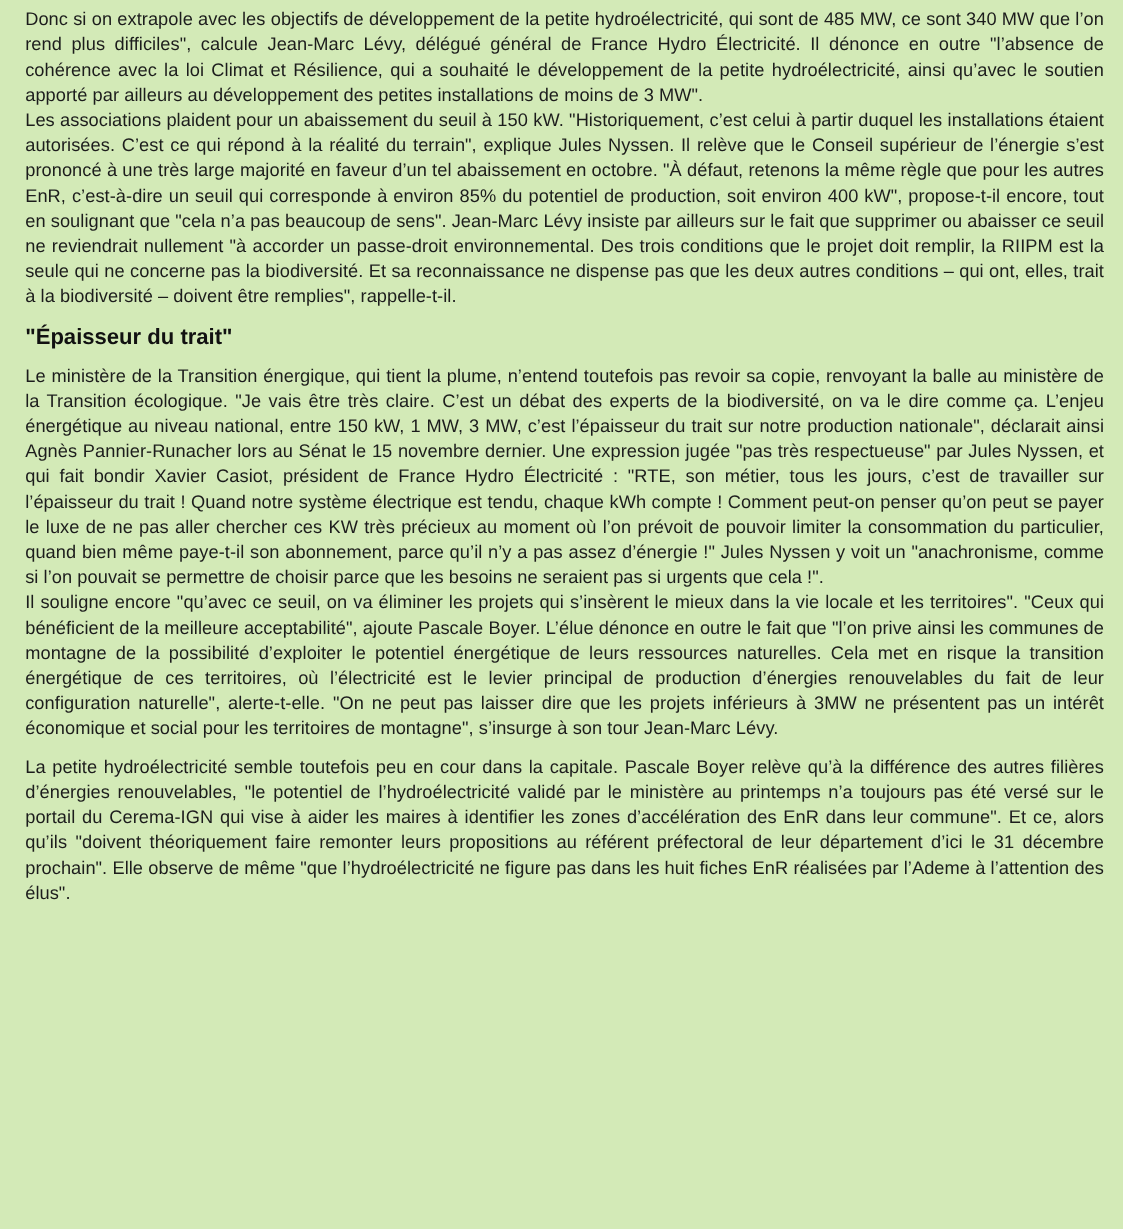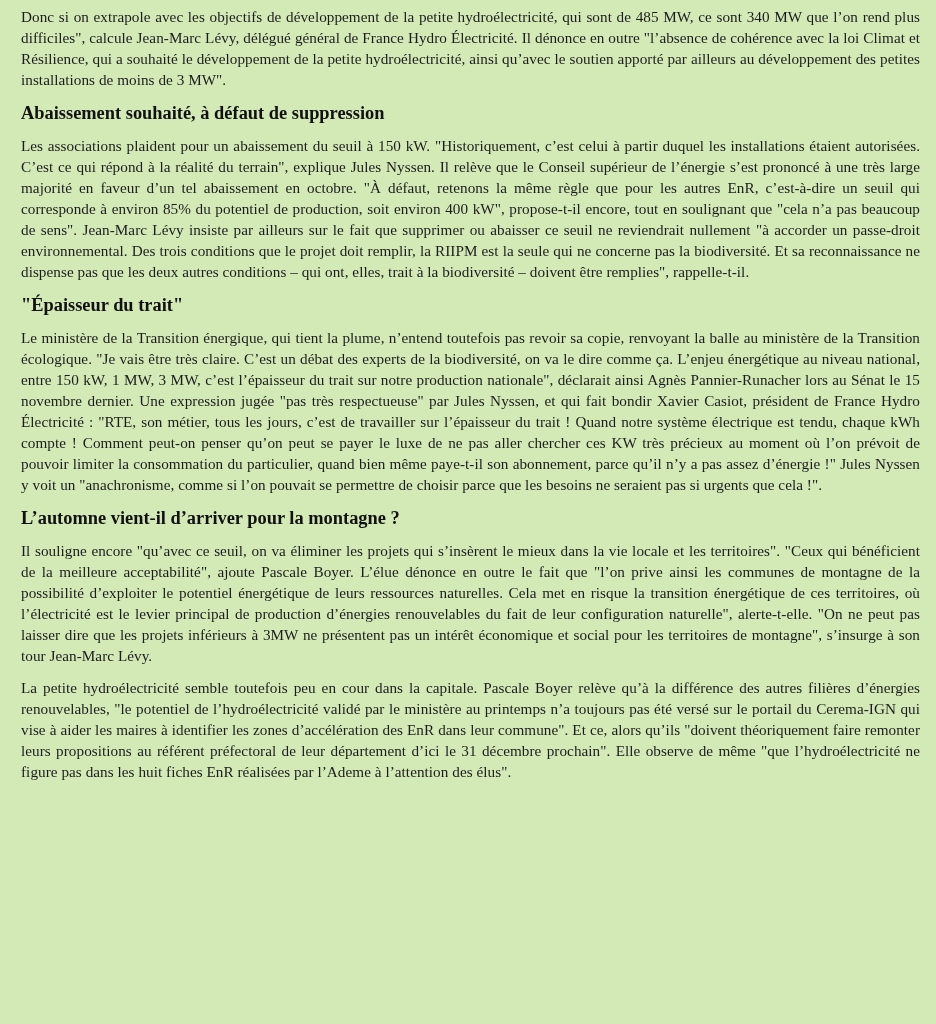--- a/index.html
+++ b/index.html
@@ -11,21 +11,21 @@
       height: 1024px;
       background: #d3eab7;
       overflow: hidden;
     }
     .page {
       box-sizing: border-box;
       width: 936px;
       height: 756px;
       padding: 6px 16px 0 21px;
       color: #1c1c1c;
-      font-family: Liberation Serif, serif;
+      font-family: Liberation Sans, sans-serif;
     }
     .para {
       margin: 0;
       font-size: 15.2px;
       line-height: 21px;
       text-align: justify;
       hyphens: manual;
       letter-spacing: 0.05px;
     }
     .para.cont {
@@ -39,27 +39,25 @@
       color: #111111;
     }
   </style>
 </head>
 <body>
 
 <div class="page">
   <p class="para">Donc si on extrapole avec les objectifs de développement de la petite hydroélectricité, qui sont de 485 MW, ce sont 340 MW que l’on rend plus difficiles", calcule Jean-Marc Lévy, délégué général de France Hydro Électricité. Il dé­nonce en outre "l’absence de cohérence avec la loi Climat et Résilience, qui a souhaité le développement de la pe­tite hydroélectricité, ainsi qu’avec le soutien apporté par ailleurs au développement des petites installations de moins de 3 MW".</p>
 
   <section>
-    <h2 class="heading">Abaissement souhaité, à défaut de suppression</h2>
     <p class="para">Les associations plaident pour un abaissement du seuil à 150 kW. "Historiquement, c’est celui à partir duquel les installations étaient autorisées. C’est ce qui répond à la réalité du terrain", explique Jules Nyssen. Il relève que le Conseil supérieur de l’énergie s’est prononcé à une très large majorité en faveur d’un tel abaissement en octobre. "À défaut, retenons la même règle que pour les autres EnR, c’est-à-dire un seuil qui corresponde à environ 85% du potentiel de production, soit environ 400 kW", propose-t-il encore, tout en soulignant que "cela n’a pas beaucoup de sens". Jean-Marc Lévy insiste par ailleurs sur le fait que supprimer ou abaisser ce seuil ne reviendrait nullement "à accorder un passe-droit environnemental. Des trois conditions que le projet doit remplir, la RIIPM est la seule qui ne concerne pas la biodiversité. Et sa reconnaissance ne dispense pas que les deux autres conditions – qui ont, elles, trait à la biodiversité – doivent être remplies", rappelle-t-il.</p>
   </section>
 
   <section>
     <h2 class="heading">"Épaisseur du trait"</h2>
     <p class="para">Le ministère de la Transition énergique, qui tient la plume, n’entend toutefois pas revoir sa copie, renvoyant la balle au ministère de la Transition écologique. "Je vais être très claire. C’est un débat des experts de la biodiversité, on va le dire comme ça. L’enjeu énergétique au niveau national, entre 150 kW, 1 MW, 3 MW, c’est l’épaisseur du trait sur notre production nationale", déclarait ainsi Agnès Pannier-Runacher lors au Sénat le 15 novembre dernier. Une expression jugée "pas très respectueuse" par Jules Nyssen, et qui fait bondir Xavier Casiot, président de France Hydro Électricité : "RTE, son métier, tous les jours, c’est de travailler sur l’épaisseur du trait ! Quand notre système électrique est tendu, chaque kWh compte ! Comment peut-on penser qu’on peut se payer le luxe de ne pas aller chercher ces KW très précieux au moment où l’on prévoit de pouvoir limiter la consommation du particulier, quand bien même paye-t-il son abonnement, parce qu’il n’y a pas assez d’énergie !" Jules Nyssen y voit un "anachronisme, comme si l’on pouvait se permettre de choisir parce que les besoins ne seraient pas si urgents que cela !".</p>
   </section>
 
   <section>
-    <h2 class="heading">L’automne vient-il d’arriver pour la montagne ?</h2>
     <p class="para">Il souligne encore "qu’avec ce seuil, on va éliminer les projets qui s’insèrent le mieux dans la vie locale et les terri­toires". "Ceux qui bénéficient de la meilleure acceptabilité", ajoute Pascale Boyer. L’élue dénonce en outre le fait que "l’on prive ainsi les communes de montagne de la possibilité d’exploiter le potentiel énergétique de leurs res­sources naturelles. Cela met en risque la transition énergétique de ces territoires, où l’électricité est le levier princi­pal de production d’énergies renouvelables du fait de leur configuration naturelle", alerte-t-elle. "On ne peut pas laisser dire que les projets inférieurs à 3MW ne présentent pas un intérêt économique et social pour les territoires de montagne", s’insurge à son tour Jean-Marc Lévy.</p>
     <p class="para cont">La petite hydroélectricité semble toutefois peu en cour dans la capitale. Pascale Boyer relève qu’à la différence des autres filières d’énergies renouvelables, "le potentiel de l’hydroélectricité validé par le ministère au printemps n’a toujours pas été versé sur le portail du Cerema-IGN  qui vise à aider les maires à identifier les zones d’accélération des EnR dans leur commune". Et ce, alors qu’ils "doivent théoriquement faire remonter leurs propositions au réfé­rent préfectoral de leur département d’ici le 31 décembre prochain". Elle observe de même "que l’hydroélectricité ne figure pas dans les huit fiches EnR réalisées par l’Ademe à l’attention des élus".</p>
   </section>
 </div>
 
 </body></html>

